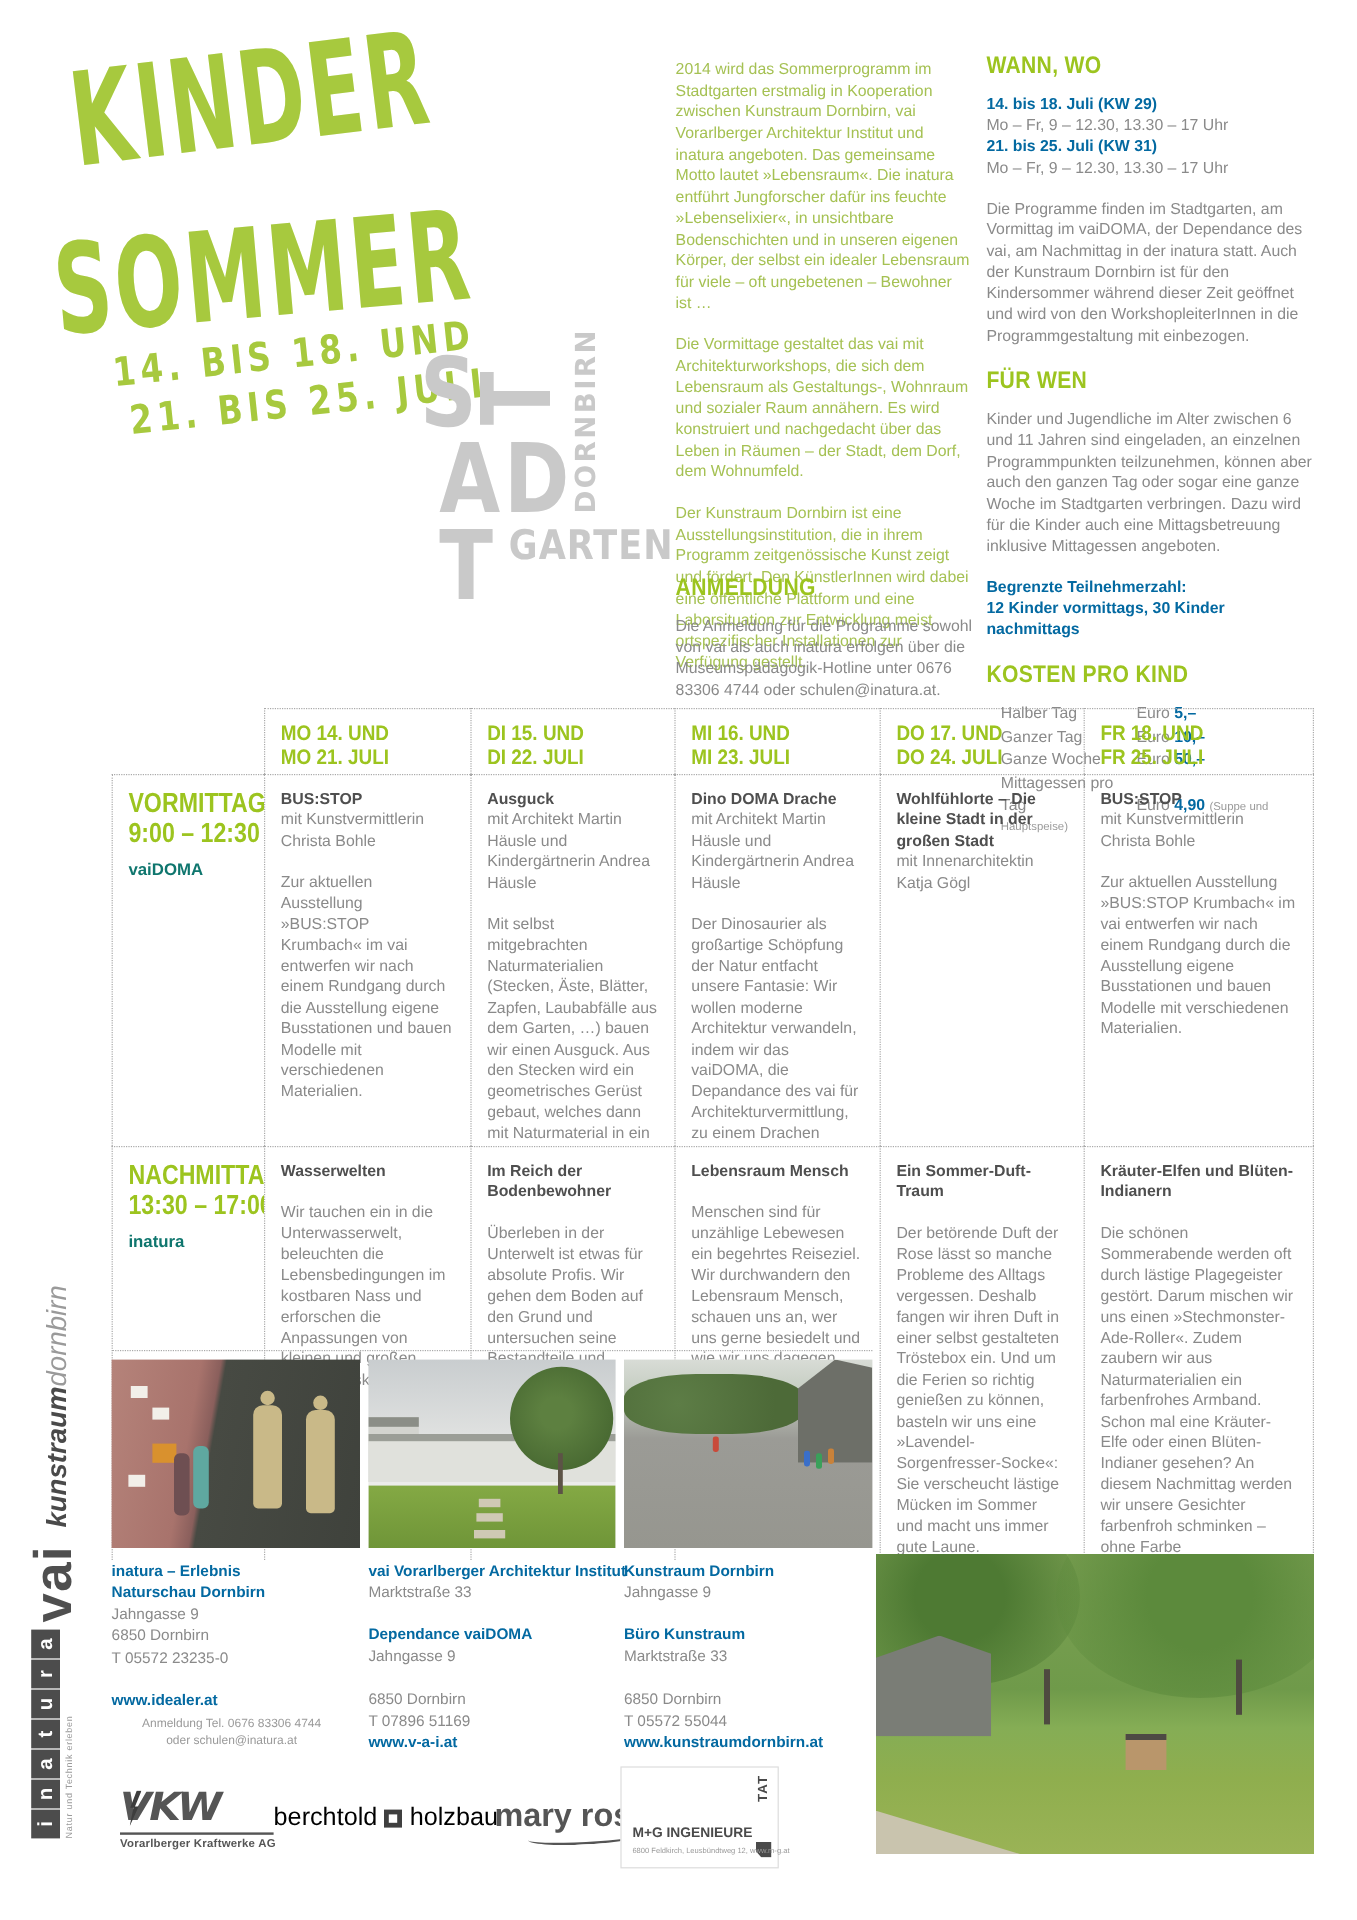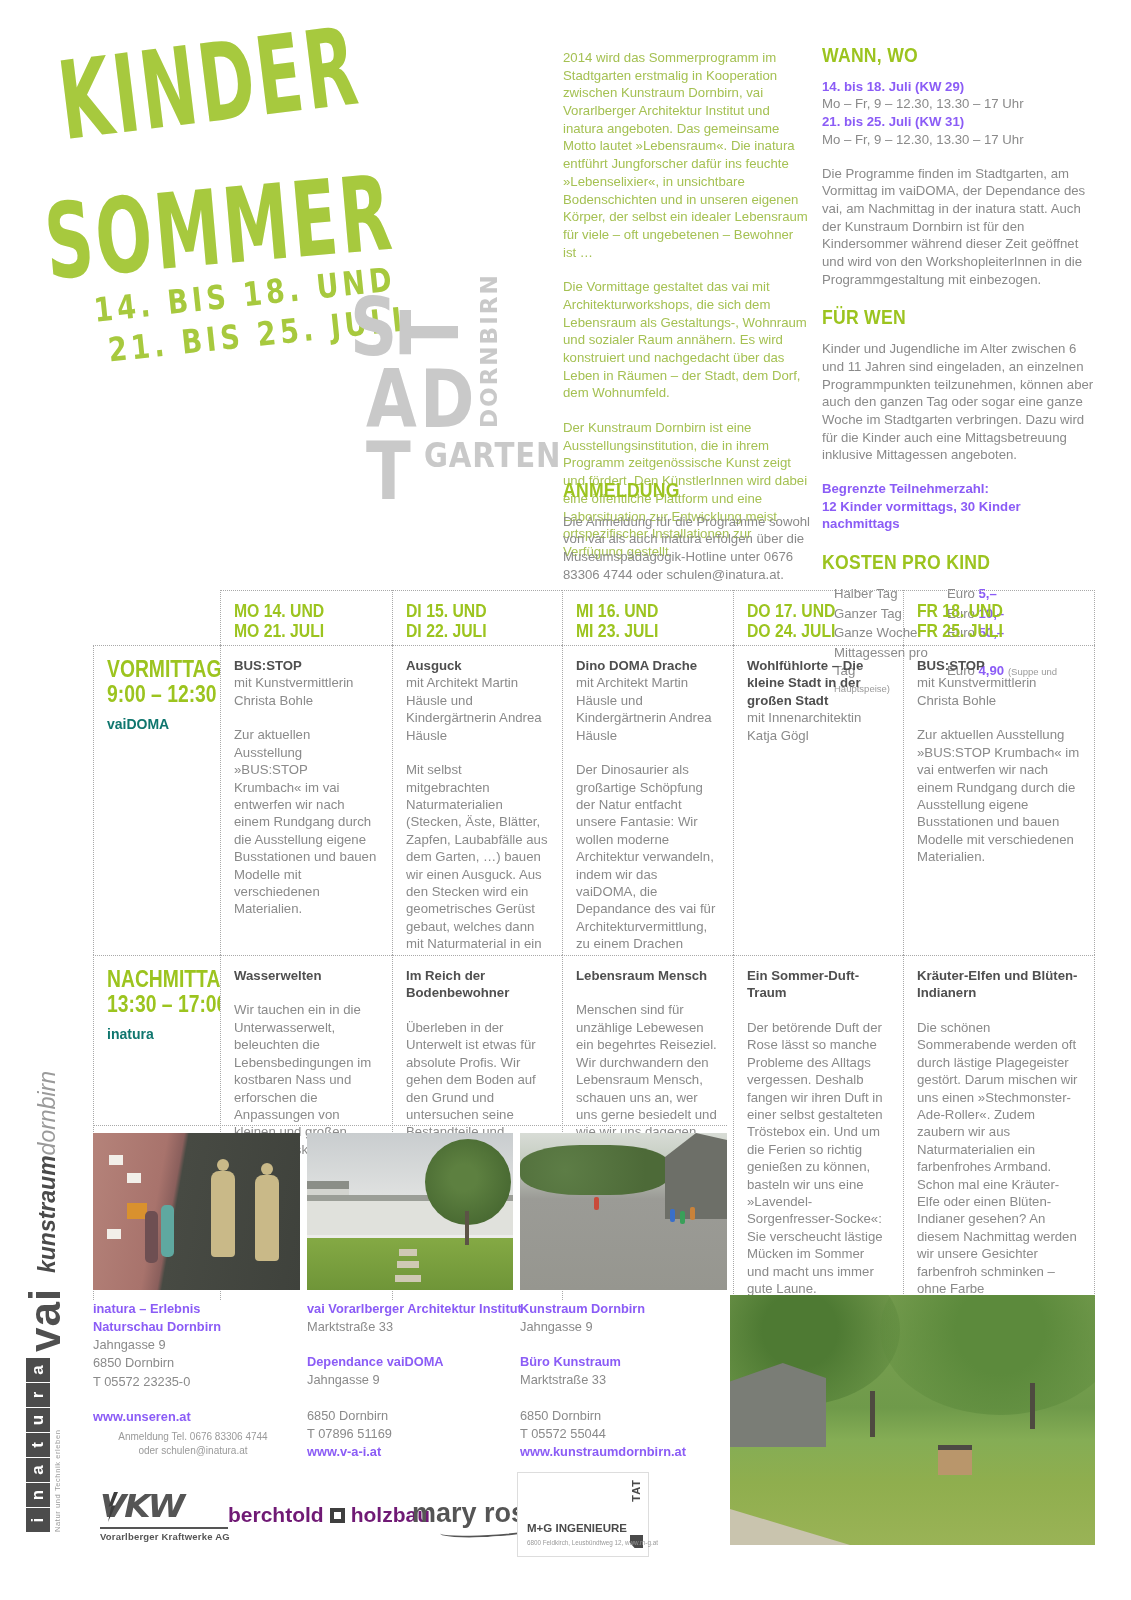--- a/index.html
+++ b/index.html
@@ -20,21 +20,21 @@
   .sg-garten { font-size:34px; transform:scaleX(.86); transform-origin:0 0; letter-spacing:1px; }
   .sg-dornbirn { font-size:23px; writing-mode:vertical-rl; transform:rotate(180deg); letter-spacing:2px; height:142px; }
 
   
   .col { position:absolute; font-size:13.2px; line-height:1.34; }
   .intro-col { left:563px; top:49px; width:245px; color:#a5c153; }
   .intro-col p { margin-bottom:17px; }
   .right-col { left:822px; top:42px; width:275px; color:#8a8a8a; }
   .anmeldung-col { left:563px; top:477px; width:250px; color:#8a8a8a; }
   .ghead { display:inline-block; color:#9cc41f; font-weight:bold; font-size:20px; transform:scaleX(.88); transform-origin:0 0; letter-spacing:.3px; white-space:nowrap; margin-bottom:9px; }
-  .bold-dark { color:#8b5cf6; font-weight:bold; }
+  .bold-dark { color:#0369a1; font-weight:bold; }
   .mb16 { margin-bottom:16px; }
   .price-row { margin-bottom:2px;margin-left:12px; }
   .price-label { display:inline-block; width:113px; }
   .price-note { font-size:9.5px; color:#9a9a9a; }
 
   
   .program { position:absolute; left:93px; top:590px; width:1002px; height:710px;
              display:grid; grid-template-columns:127px 172px 170px 171px 170px 192px;
              grid-template-rows:55px 310px 345px; }
   .pcell { border-left:1px dotted #a9a9a9; border-top:1px dotted #a9a9a9; padding:11px 14px 10px 13px; font-size:13.2px; line-height:1.32; color:#8a8a8a; overflow:hidden; }
@@ -89,21 +89,21 @@
   .sb-inatura .sq-row { display:flex; gap:1px; }
   .sb-inatura .sq { width:24px; height:24px; background:#4c4c4c; color:#fff; font-weight:bold; font-size:17px; display:flex; align-items:center; justify-content:center; }
   .sb-inatura .cap { font-size:7.5px; color:#9a9a9a; letter-spacing:.6px; margin-top:3px; }
 
   
   .vkw { position:absolute; left:100px; top:1486px; width:140px; }
   .vkw .word { font-size:34px; font-weight:bold; font-style:italic; color:#555; font-family:"DejaVu Sans", sans-serif; letter-spacing:-2px; transform:scaleY(.95); display:inline-block; }
   .vkw .bolt { position:absolute; left:8px; top:6px; width:10px; height:30px; background:#3d3d3d; clip-path:polygon(60% 0,100% 0,45% 45%,75% 45%,0 100%,32% 48%,5% 48%); }
   .vkw .rule { border-top:2px solid #555; margin:1px 0 2px; width:128px; }
   .vkw .cap { font-size:9.5px; font-weight:bold; color:#555; letter-spacing:.2px; }
-  .berchtold { position:absolute; left:228px; top:1503px; font-size:21px; font-weight:bold; color:#701a75; display:flex; align-items:center; gap:6px; }
+  .berchtold { position:absolute; left:228px; top:1503px; font-size:21px; font-weight:normal; color:#000000; display:flex; align-items:center; gap:6px; }
   .berchtold .mark { width:15px; height:15px; border:4px solid #3f3f3f; background:#fff; }
   .maryrose { position:absolute; left:412px; top:1498px; color:#555; }
   .maryrose .txt { font-size:27px; font-weight:600; letter-spacing:0; }
   .maryrose .swash { width:96px; height:12px; border-bottom:2.5px solid #555; border-radius:50%; transform:rotate(-3deg); margin-left:28px; margin-top:-4px; }
   .mgbox { position:absolute; left:517px; top:1472px; width:132px; height:85px; border:1px solid #ddd; background:#fff; padding:8px 8px 6px 9px; }
   .mgbox .name { position:absolute; left:9px; bottom:22px; font-size:11.5px; font-weight:bold; color:#4a4a4a; }
   .mgbox .addr2 { position:absolute; left:9px; bottom:10px; font-size:6.3px; color:#9a9a9a; white-space:nowrap; }
   .mgbox .mark { position:absolute; right:6px; top:6px; writing-mode:vertical-rl; transform:rotate(180deg); font-size:11px; font-weight:bold; color:#4a4a4a; letter-spacing:1px; }
   .mgbox .blob { position:absolute; right:5px; bottom:8px; width:13px; height:13px; background:#4a4a4a; clip-path:polygon(0 0,100% 0,100% 100%,35% 100%,0 60%); }
 </style>
@@ -284,21 +284,21 @@
     <div class="path"></div>
   </div>
 
   <div class="addr" style="left:93px;width:200px;">
     <div class="bold-dark">inatura – Erlebnis</div>
     <div class="bold-dark">Naturschau Dornbirn</div>
     <div>Jahngasse 9</div>
     <div>6850 Dornbirn</div>
     <div>T 05572 23235-0</div>
     <div class="gap"></div>
-    <div class="bold-dark">www.unseren.at</div>
+    <div class="bold-dark">www.idealer.at</div>
     <div class="addr-small">
       <div>Anmeldung Tel. 0676 83306 4744</div>
       <div>oder schulen@inatura.at</div>
     </div>
   </div>
   <div class="addr" style="left:307px;width:215px;">
     <div class="bold-dark nw">vai  Vorarlberger Architektur Institut</div>
     <div>Marktstraße 33</div>
     <div class="gap"></div>
     <div class="bold-dark">Dependance vaiDOMA</div>

